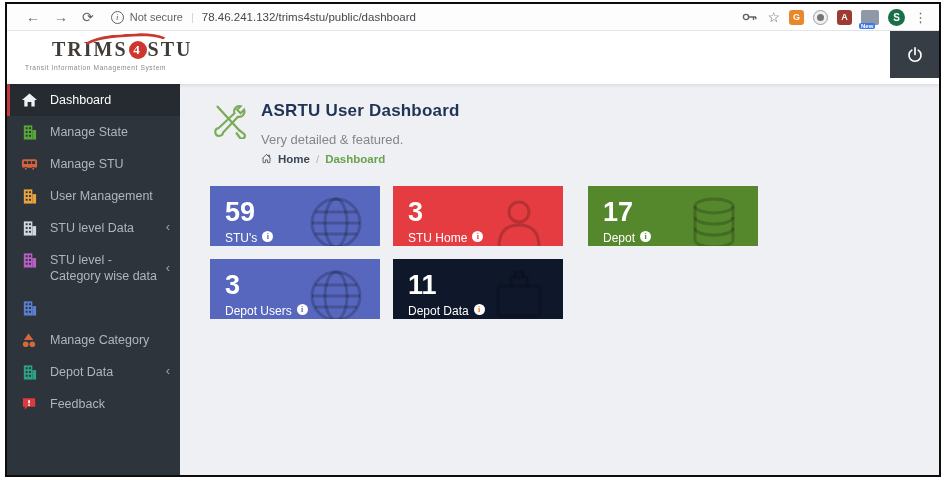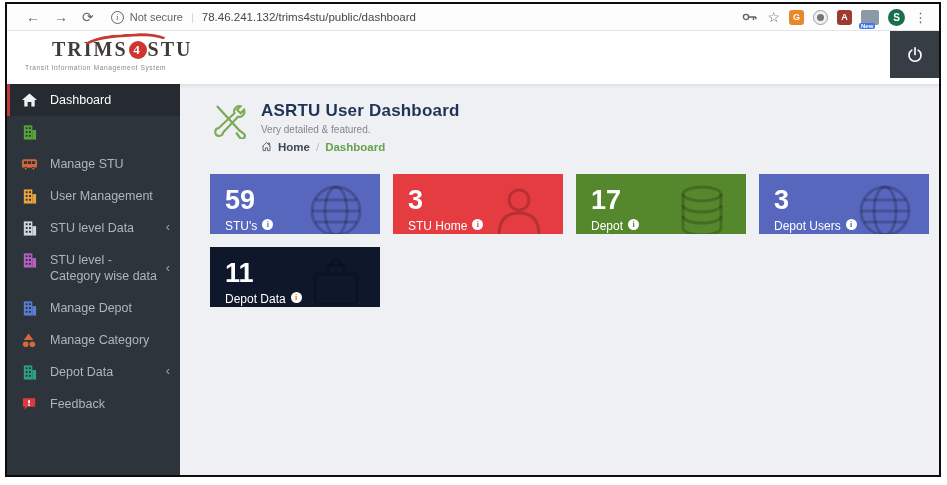--- a/index.html
+++ b/index.html
@@ -37,21 +37,21 @@
   .sidebar { width:173px; background:#2e343c; flex:none; }
   .side-item { display:flex; align-items:flex-start; padding:8px 10px 8px 11px; border-left:3px solid transparent; color:#aeb6bd; font-size:12.5px; cursor:pointer; position:relative; line-height:16px; }
   .side-item.active { background:#262b31; border-left-color:#c23b3b; color:#fdfdfd; }
   .side-ic { width:17px; height:16px; flex:none; margin-right:12px; margin-top:0px; }
   .side-label { flex:1; }
   .chev { color:#9aa2a9; font-size:13px; margin-left:4px; line-height:14px; }
 
   .main { flex:1; padding:17px 0 0 30px; }
   .page-head { display:flex; align-items:flex-start; gap:13px; }
   .head-text .title { font-size:17px; font-weight:bold; color:#1f3356; letter-spacing:.2px; }
-  .head-text .subtitle { font-size:10px; color:#82878d; margin-top:3px; }
+  .head-text .subtitle { font-size:13px; color:#82878d; margin-top:11px; }
   .crumbs { display:flex; align-items:flex-start; gap:6px; margin-top:6px; font-size:11.5px; }
   .crumb-home { color:#3c4858; font-weight:bold; }
   .crumb-sep { color:#b4b9be; }
   .crumb-cur { color:#68a24e; font-weight:bold; }
 
   .cards { display:flex; flex-wrap:wrap; margin-top:21px; width:740px; }
   .card { width:170px; height:60px; margin:0 13px 13px 0; padding:13px 15px; color:#fff; position:relative; cursor:pointer; overflow:hidden; }
   .card .num { font-size:27px; font-weight:bold; line-height:1; }
   .card .lbl-row { display:flex; align-items:flex-start; gap:5px; margin-top:5px; font-size:12px; }
   .i-dot { width:11px; height:11px; background:#fff; border-radius:50%; font-size:8px; font-weight:bold; display:inline-flex; align-items:center; justify-content:center; font-family:"Liberation Serif",serif; }
@@ -124,20 +124,21 @@
             <rect x="12" y="6" width="4" height="10" fill="currentColor"></rect>
             <g fill="#2e343c">
               <rect x="5" y="3" width="2" height="2"></rect>
               <rect x="8.5" y="3" width="2" height="2"></rect>
               <rect x="5" y="7" width="2" height="2"></rect>
               <rect x="8.5" y="7" width="2" height="2"></rect>
               <rect x="5" y="11" width="2" height="2"></rect>
               <rect x="8.5" y="11" width="2" height="2"></rect>
             </g>
           </svg>
+        <span class="side-label">Manage State</span>
       </div>
 
       <div class="side-item">
         <svg class="side-ic" viewBox="0 0 18 16" style="color: rgb(211, 100, 60);">
             <rect x="1" y="3" width="16" height="9" rx="2" fill="currentColor"></rect>
             <g fill="#2e343c">
               <rect x="3" y="5" width="3.4" height="3"></rect>
               <rect x="7.3" y="5" width="3.4" height="3"></rect>
               <rect x="11.6" y="5" width="3.4" height="3"></rect>
               <circle cx="5" cy="13" r="1.8"></circle>
@@ -205,21 +206,20 @@
             <rect x="12" y="6" width="4" height="10" fill="currentColor"></rect>
             <g fill="#2e343c">
               <rect x="5" y="3" width="2" height="2"></rect>
               <rect x="8.5" y="3" width="2" height="2"></rect>
               <rect x="5" y="7" width="2" height="2"></rect>
               <rect x="8.5" y="7" width="2" height="2"></rect>
               <rect x="5" y="11" width="2" height="2"></rect>
               <rect x="8.5" y="11" width="2" height="2"></rect>
             </g>
           </svg>
-        <span class="side-label">Manage Depot</span>
       </div>
 
       <div class="side-item">
         <svg class="side-ic" viewBox="0 0 18 16" style="color: rgb(211, 105, 60);">
             <polygon points="8,1 13,8 3,8" fill="currentColor"></polygon>
             <circle cx="5" cy="12.5" r="3" fill="currentColor"></circle>
             <circle cx="12" cy="12.5" r="3" fill="currentColor"></circle>
           </svg>
         <span class="side-label">Manage Category</span>
       </div>
@@ -302,21 +302,21 @@
               <span class="i-dot" style="color: rgb(229, 60, 65);">i</span>
             </div>
           <svg class="card-big-ic" width="56" height="56" viewBox="0 0 56 56">
               <g fill="none" stroke="rgba(0,0,0,0.20)" stroke-width="3">
                 <circle cx="28" cy="17" r="10"></circle>
                 <path d="M8 52 C8 36 16 30 28 30 C40 30 48 36 48 52"></path>
               </g>
             </svg>
         </div>
 
-        <div class="card" style="background: rgb(85, 135, 44);">
+        <div class="card" style="background: rgb(85, 135, 44); margin-left: 12px;">
           <div class="num">17</div>
           <div class="lbl-row">
               <span>Depot</span>
               <span class="i-dot" style="color: rgb(85, 135, 44);">i</span>
             </div>
           <svg class="card-big-ic" width="56" height="56" viewBox="0 0 56 56">
               <g fill="none" stroke="rgba(0,0,0,0.20)" stroke-width="3">
                 <ellipse cx="28" cy="11" rx="19" ry="7"></ellipse>
                 <path d="M9 11 V45 C9 49 17 52 28 52 C39 52 47 49 47 45 V11"></path>
                 <path d="M9 22 C9 26 17 29 28 29 C39 29 47 26 47 22"></path>

